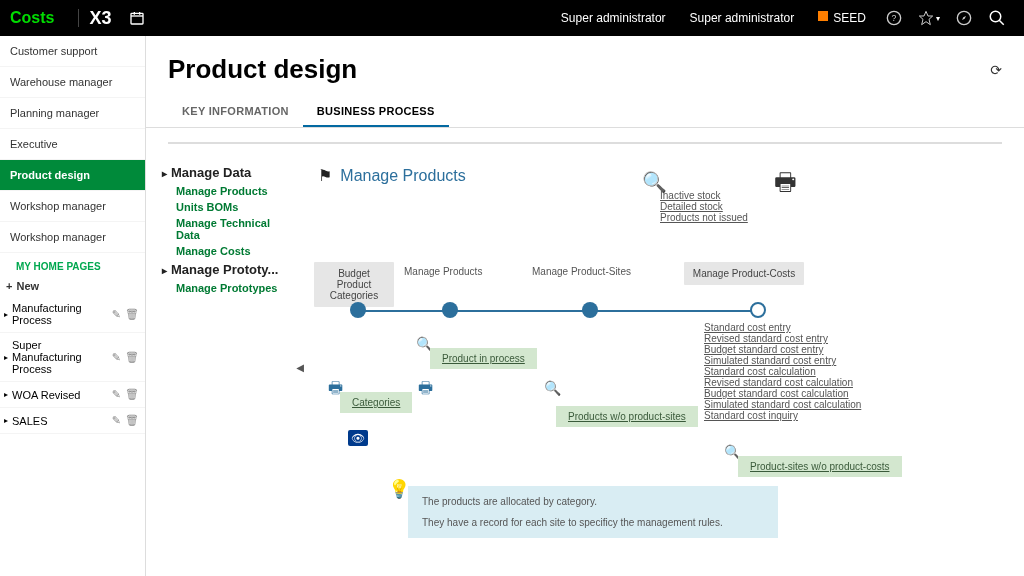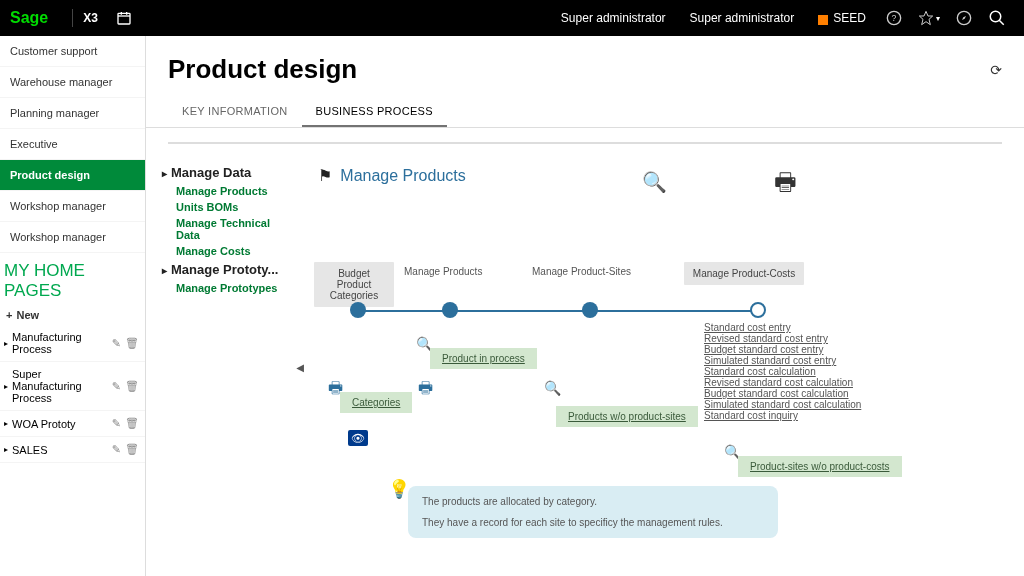--- a/index.html
+++ b/index.html
@@ -1,45 +1,45 @@
 <!DOCTYPE html>
 <html><head>
 <meta charset="utf-8">
 <style>
 *{box-sizing:border-box;margin:0;padding:0;font-family:Arial,Helvetica,sans-serif}
 body{width:1024px;height:576px;overflow:hidden;background:#f0f0f0}
 .topbar{height:36px;background:#000;display:flex;align-items:center;color:#fff;font-size:12px;padding:0 10px}
 .logo{color:#00dc00;font-weight:bold;font-size:16px;margin-right:14px}
 .divider-v{width:1px;height:18px;background:#444;margin:0 10px}
-.x3{font-weight:bold;font-size:12px;margin-right:10px}
+.x3{font-weight:bold;font-size:18px;margin-right:10px}
 .spacer{flex:1}
 .top-link{margin:0 12px;cursor:pointer}
-.seed-badge{display:flex;align-items:flex-end;margin:0 12px}
+.seed-badge{display:flex;align-items:flex-start;margin:0 12px}
 .seed-sq{width:10px;height:10px;background:#ff7f00;margin-right:5px}
 .top-icon{margin:0 8px;cursor:pointer;display:flex;align-items:center}
 .container{display:flex;height:540px}
 .sidebar{width:146px;background:#fff;border-right:1px solid #ddd;overflow-y:auto;position:relative}
 .sidebar::-webkit-scrollbar{width:8px}
 .sidebar::-webkit-scrollbar-thumb{background:#aaa}
 .nav-item{padding:9px 10px;font-size:11px;color:#333;cursor:pointer;border-bottom:1px solid #f4f4f4}
 .nav-item.active{background:#008a3a;color:#fff;font-weight:bold}
-.section-hdr{color:#00a84f;font-weight:normal;font-size:17px;padding:8px 4px 4px}
+.section-hdr{color:#00a84f;font-weight:bold;font-size:10px;padding:8px 16px 4px}
 .new-link{color:#333;font-size:11px;padding:4px 6px;font-weight:bold}
 .new-link:before{content:"+";margin-right:4px;font-weight:bold}
 .hp-item{display:flex;align-items:center;padding:6px 4px;font-size:11px;border-bottom:1px solid #f4f4f4}
 .hp-item .caret{margin-right:4px;font-size:8px}
 .hp-item .txt{flex:1}
 .hp-item .ico{margin:0 2px;color:#888;font-size:11px}
 .main{flex:1;background:#fff;overflow:hidden;display:flex;flex-direction:column}
 .title-row{display:flex;align-items:center;padding:18px 22px 10px}
 .title{font-size:26px;font-weight:800;flex:1}
 .refresh{font-size:14px;color:#333;cursor:pointer}
 .tabs{display:flex;padding:0 22px;border-bottom:1px solid #ddd;font-size:11px}
-.tab{padding:10px 14px 8px;color:#666;font-weight:normal;cursor:pointer;letter-spacing:0.3px}
-.tab.active{color:#000;border-bottom:2px solid #737373}
+.tab{padding:10px 14px 8px;color:#666;font-weight:bold;cursor:pointer;letter-spacing:0.3px}
+.tab.active{color:#000;border-bottom:2px solid #0369a1}
 .panel{margin:14px 22px;border:1px solid #ddd;flex:1;overflow:hidden;position:relative;background:#fff}
 .panel-hdr{padding:10px 12px;font-weight:bold;font-size:13px;display:flex;align-items:center}
 .panel-hdr .sp{flex:1}
 .panel-body{display:flex;height:calc(100% - 36px)}
 .tree{width:150px;padding:4px 0 4px 16px;font-size:12px}
 .tree-top{font-weight:bold;color:#222;font-size:13px;padding:3px 0;cursor:pointer}
 .tree-top:before{content:"▸";margin-right:4px;font-size:10px}
 .tree-sub{color:#007a33;font-weight:bold;font-size:11px;padding:2px 0 2px 14px;cursor:pointer}
 .collapse-handle{width:8px;display:flex;align-items:center;justify-content:center;color:#555;font-size:10px}
 .diagram{flex:1;position:relative;background:#fff}
@@ -49,30 +49,30 @@
 .greenbox{position:absolute;background:#d3e7cf;padding:4px 8px;font-size:10px;color:#3a5a3a}
 .greenbox div{text-decoration:underline;padding:1px 4px;cursor:pointer}
 .info-list{position:absolute;font-size:10px;color:#555}
 .info-list div{text-decoration:underline;padding:0;cursor:pointer}
 .node{position:absolute;width:16px;height:16px;border-radius:50%;background:#2c6f9c}
 .node.open{background:#fff;border:2px solid #2c6f9c}
 .hline{position:absolute;height:2px;background:#2c6f9c}
 .mag{position:absolute;font-size:14px;color:#2c6f9c}
 .prn{position:absolute;font-size:16px;color:#2c6f9c}
 .eye{position:absolute;width:20px;height:16px;background:#003a8c;color:#fff;font-size:11px;display:flex;align-items:center;justify-content:center;border-radius:2px}
-.tip{position:absolute;background:#d9edf3;padding:10px 14px;font-size:10px;color:#555;border-radius:8px}
+.tip{position:absolute;background:#d9edf3;padding:10px 14px;font-size:10px;color:#555;border-radius:0}
 .bulb{position:absolute;font-size:18px;color:#222}
 .lbl{position:absolute;font-size:10px;color:#555}
 svg.ico-svg{width:16px;height:16px;fill:#ccc}
 </style>
 </head>
 <body>
 
 <div class="topbar">
-  <span class="logo">Sage</span>
+  <span class="logo">Costs</span>
   <span class="divider-v"></span>
   <span class="x3">X3</span>
   <span class="top-icon">
     <svg width="16" height="16" viewBox="0 0 24 24" fill="#fff">
         <rect x="3" y="5" width="18" height="16" rx="1" fill="none" stroke="#fff" stroke-width="2"></rect>
         <line x1="3" y1="9" x2="21" y2="9" stroke="#fff" stroke-width="2"></line>
         <line x1="8" y1="3" x2="8" y2="7" stroke="#fff" stroke-width="2"></line>
         <line x1="16" y1="3" x2="16" y2="7" stroke="#fff" stroke-width="2"></line>
       </svg>
   </span>
@@ -130,21 +130,21 @@
           <span class="ico">🗑</span>
         </div>
         <div class="hp-item">
           <span class="caret">▸</span>
           <span class="txt">Super Manufacturing Process</span>
           <span class="ico">✎</span>
           <span class="ico">🗑</span>
         </div>
         <div class="hp-item">
           <span class="caret">▸</span>
-          <span class="txt">WOA Prototy</span>
+          <span class="txt">WOA Revised</span>
           <span class="ico">✎</span>
           <span class="ico">🗑</span>
         </div>
         <div class="hp-item">
           <span class="caret">▸</span>
           <span class="txt">SALES</span>
           <span class="ico">✎</span>
           <span class="ico">🗑</span>
         </div>
       </div>
@@ -179,20 +179,25 @@
         </div>
         <div class="collapse-handle">◀</div>
 
         <div class="diagram">
           <div class="d-title">
             <span class="flag">⚑</span>
             <span>Manage Products</span>
           </div>
 
           <div class="mag" style="top:12px;left:338px;font-size:20px;color:#666">🔍</div>
+          <div class="info-list" style="top:32px;left:356px">
+            <div>Inactive stock</div>
+            <div>Detailed stock</div>
+            <div>Products not issued</div>
+          </div>
 
           <div style="position:absolute;top:6px;left:470px;font-size:24px;color:#333">🖶</div>
 
           <div class="box" style="top:104px;left:10px;width:80px">Budget Product Categories</div>
           <div class="lbl" style="top:108px;left:100px">Manage Products</div>
           <div class="lbl" style="top:108px;left:228px">Manage Product-Sites</div>
           <div class="box" style="top:104px;left:380px;width:120px">Manage Product-Costs</div>
 
           <div class="hline" style="top:152px;left:50px;width:404px"></div>
           <div class="node" style="top:144px;left:46px"></div>

